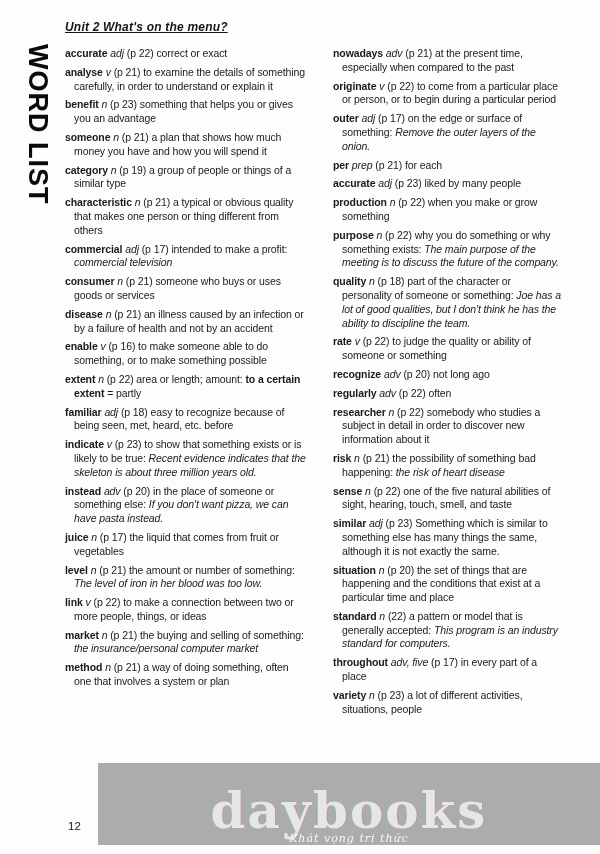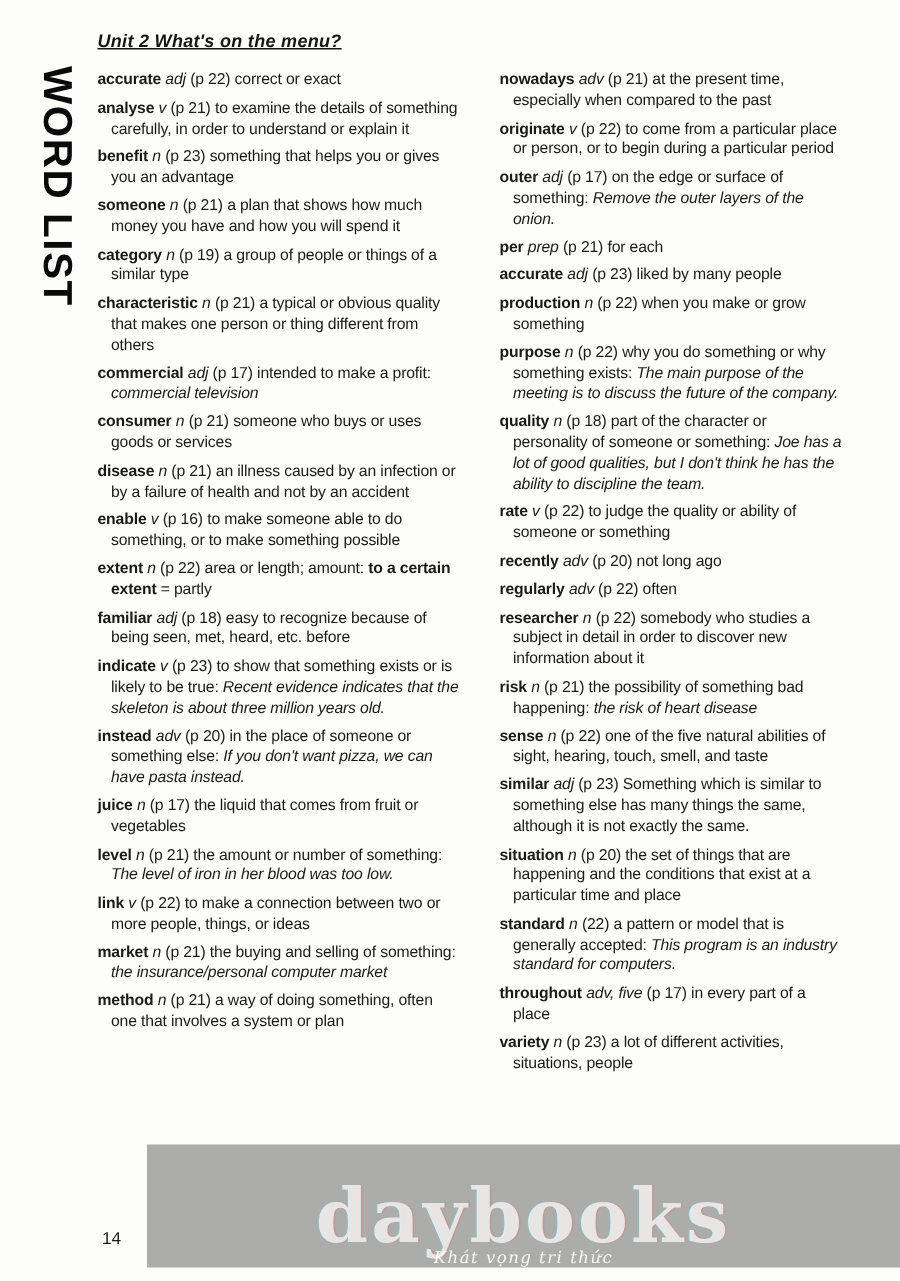--- a/index.html
+++ b/index.html
@@ -129,32 +129,32 @@
   <div class="col col-right">
       <p class="entry"><b class="word">nowadays</b><i class="pos"> adv</i><span class="ref"> (p 21) </span><span class="def">at the present time, especially when compared to the past</span></p>
       <p class="entry"><b class="word">originate</b><i class="pos"> v</i><span class="ref"> (p 22) </span><span class="def">to come from a particular place or person, or to begin during a particular period</span></p>
       <p class="entry"><b class="word">outer</b><i class="pos"> adj</i><span class="ref"> (p 17) </span><span class="def">on the edge or surface of something: </span><i class="ex">Remove the outer layers of the onion.</i></p>
       <p class="entry"><b class="word">per</b><i class="pos"> prep</i><span class="ref"> (p 21) </span><span class="def">for each</span></p>
       <p class="entry"><b class="word">accurate</b><i class="pos"> adj</i><span class="ref"> (p 23) </span><span class="def">liked by many people</span></p>
       <p class="entry"><b class="word">production</b><i class="pos"> n</i><span class="ref"> (p 22) </span><span class="def">when you make or grow something</span></p>
       <p class="entry"><b class="word">purpose</b><i class="pos"> n</i><span class="ref"> (p 22) </span><span class="def">why you do something or why something exists: </span><i class="ex">The main purpose of the meeting is to discuss the future of the company.</i></p>
       <p class="entry"><b class="word">quality</b><i class="pos"> n</i><span class="ref"> (p 18) </span><span class="def">part of the character or personality of someone or something: </span><i class="ex">Joe has a lot of good qualities, but I don't think he has the ability to discipline the team.</i></p>
       <p class="entry"><b class="word">rate</b><i class="pos"> v</i><span class="ref"> (p 22) </span><span class="def">to judge the quality or ability of someone or something</span></p>
-      <p class="entry"><b class="word">recently</b><i class="pos"> adv</i><span class="ref"> (p 20) </span><span class="def">not long ago</span></p>
+      <p class="entry"><b class="word">recognize</b><i class="pos"> adv</i><span class="ref"> (p 20) </span><span class="def">not long ago</span></p>
       <p class="entry"><b class="word">regularly</b><i class="pos"> adv</i><span class="ref"> (p 22) </span><span class="def">often</span></p>
       <p class="entry"><b class="word">researcher</b><i class="pos"> n</i><span class="ref"> (p 22) </span><span class="def">somebody who studies a subject in detail in order to discover new information about it</span></p>
       <p class="entry"><b class="word">risk</b><i class="pos"> n</i><span class="ref"> (p 21) </span><span class="def">the possibility of something bad happening: </span><i class="ex">the risk of heart disease</i></p>
       <p class="entry"><b class="word">sense</b><i class="pos"> n</i><span class="ref"> (p 22) </span><span class="def">one of the five natural abilities of sight, hearing, touch, smell, and taste</span></p>
       <p class="entry"><b class="word">similar</b><i class="pos"> adj</i><span class="ref"> (p 23) </span><span class="def">Something which is similar to something else has many things the same, although it is not exactly the same.</span></p>
       <p class="entry"><b class="word">situation</b><i class="pos"> n</i><span class="ref"> (p 20) </span><span class="def">the set of things that are happening and the conditions that exist at a particular time and place</span></p>
       <p class="entry"><b class="word">standard</b><i class="pos"> n</i><span class="ref"> (22) </span><span class="def">a pattern or model that is generally accepted: </span><i class="ex">This program is an industry standard for computers.</i></p>
       <p class="entry"><b class="word">throughout</b><i class="pos"> adv, five</i><span class="ref"> (p 17) </span><span class="def">in every part of a place</span></p>
       <p class="entry"><b class="word">variety</b><i class="pos"> n</i><span class="ref"> (p 23) </span><span class="def">a lot of different activities, situations, people</span></p>
     </div>
 
   <div class="watermark">
     <div class="wm-main">daybooks</div>
     <div class="wm-sub">Khát vọng tri thức</div>
   </div>
 
-  <div class="page-number">14</div>
+  <div class="page-number">12</div>
 
 </div>
 
 </body></html>

